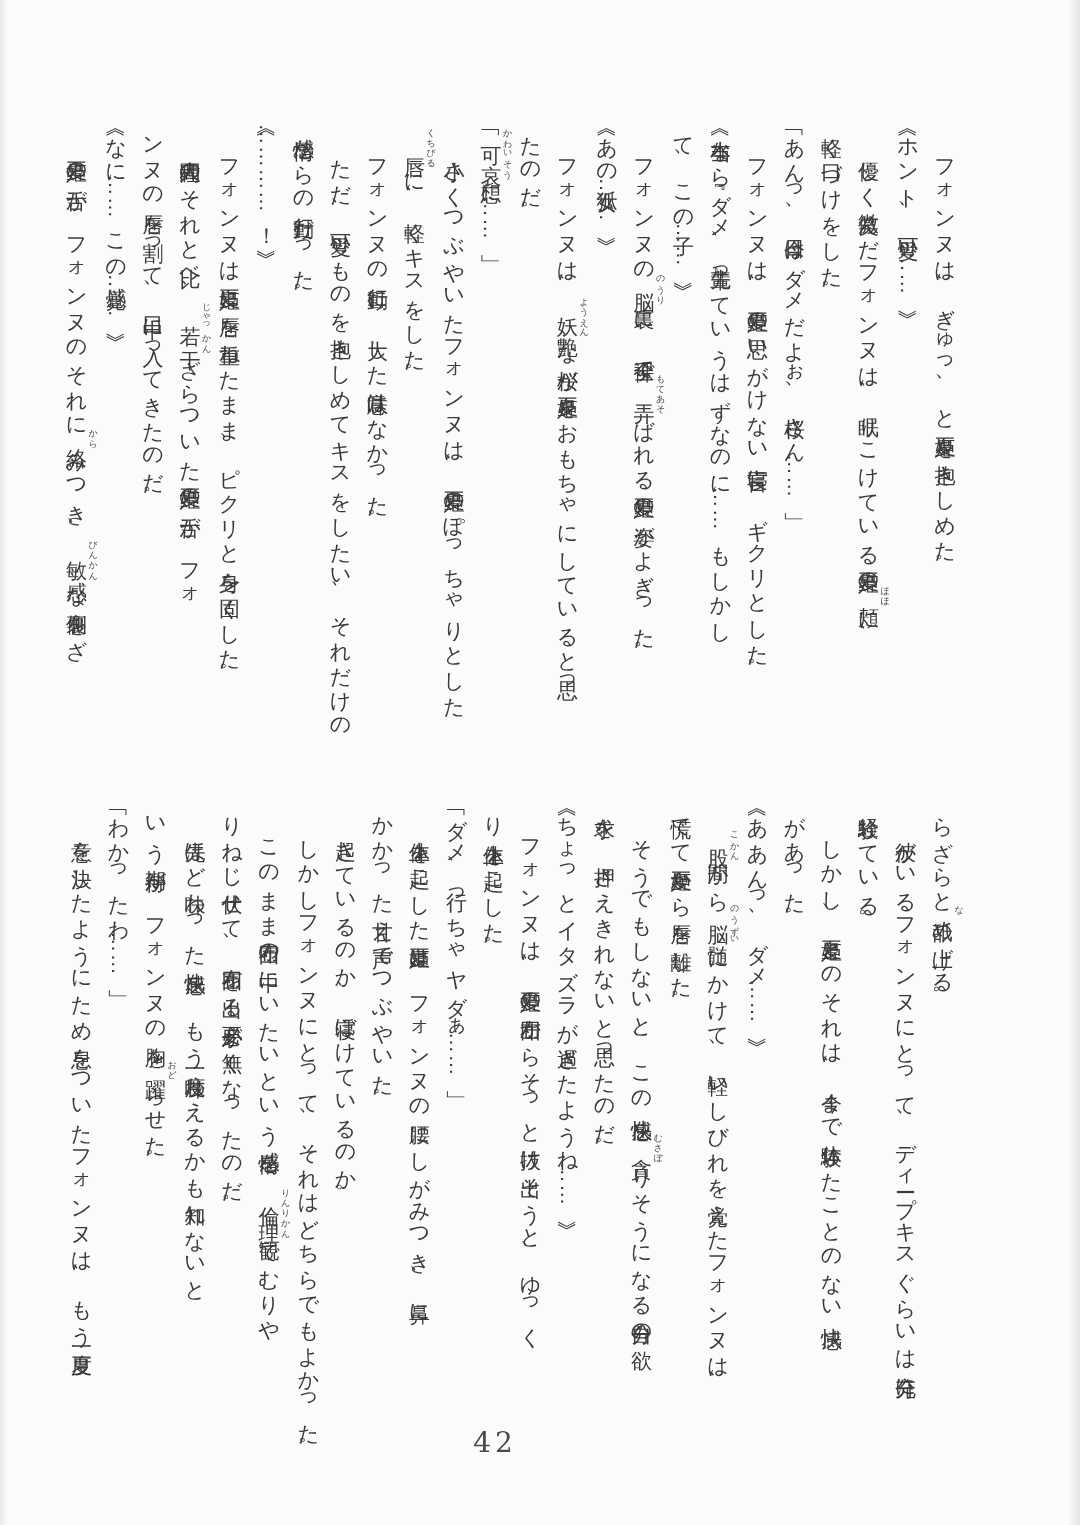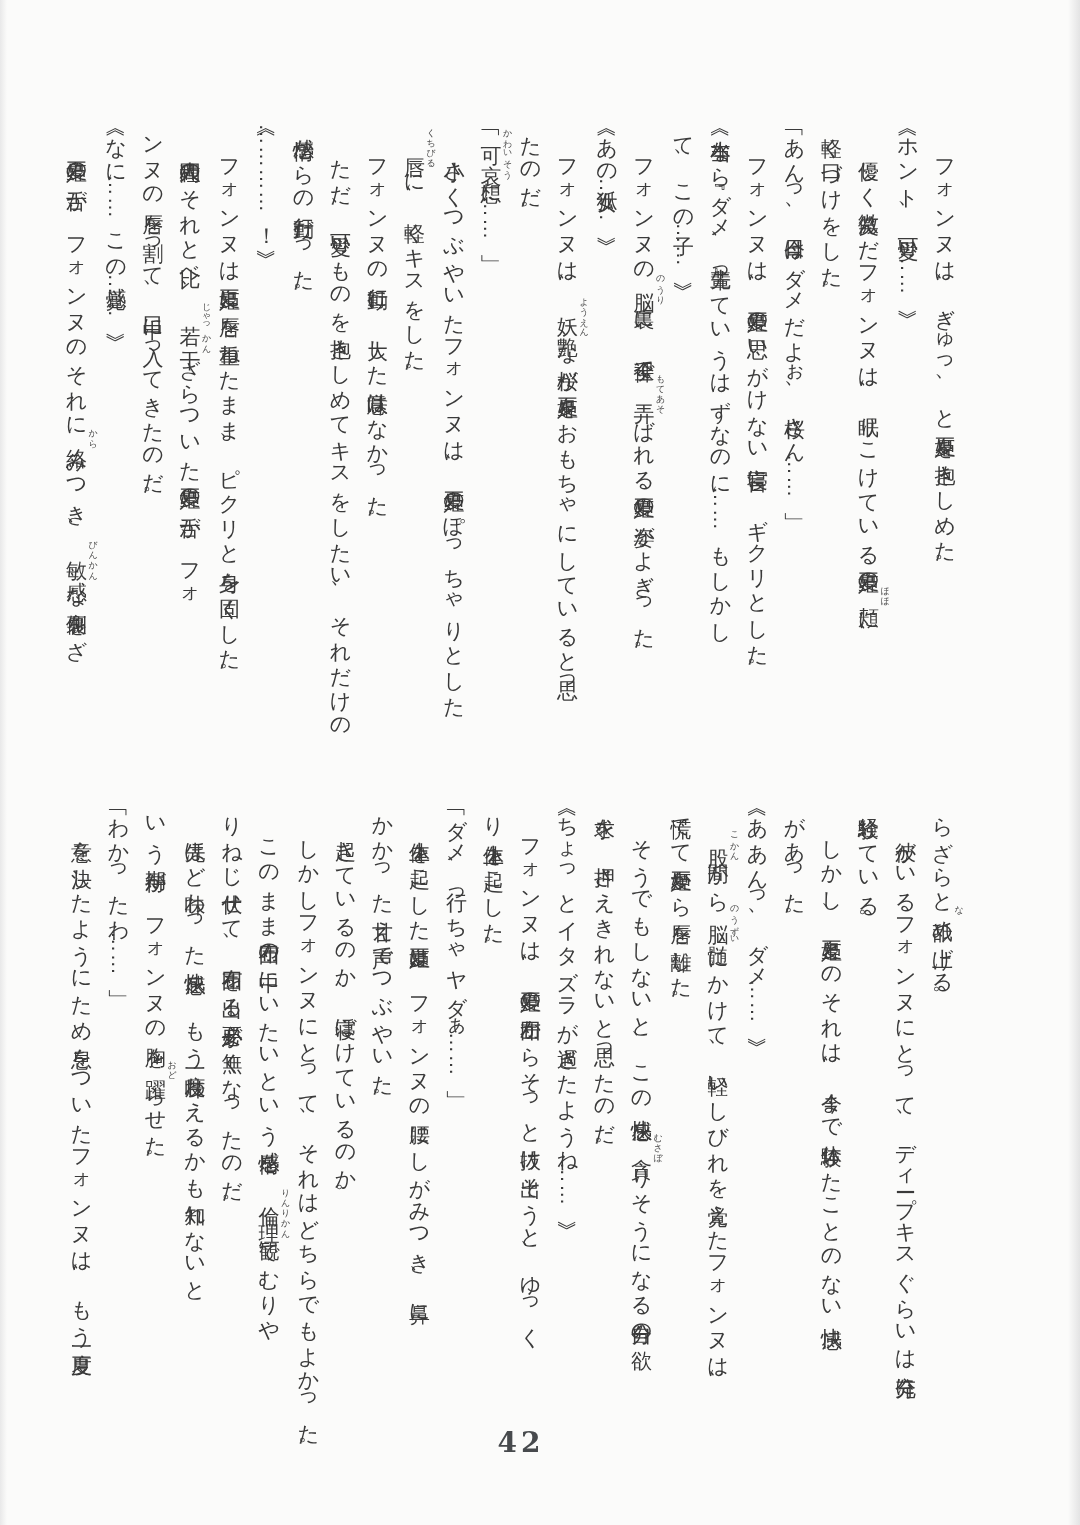--- a/index.html
+++ b/index.html
@@ -50,25 +50,25 @@
   .vline.indent { padding-top: 23px; }
   ruby { ruby-position: over; }
   rt {
     font-size: 9px;
     letter-spacing: 0;
     color: #4a4a4a;
   }
   .page-number {
     position: absolute;
     top: 1426px;
-    left: 483px;
+    left: 457px;
     width: 76px;
     text-align: center;
     font-family: "DejaVu Serif", serif;
-    font-weight: 700;
+    font-weight: 400;
     font-size: 28px;
     letter-spacing: 4px;
     color: #474a4d;
   }
 </style>
 </head>
 <body>
 
 <div class="page">
   <div class="edge-left"></div>

